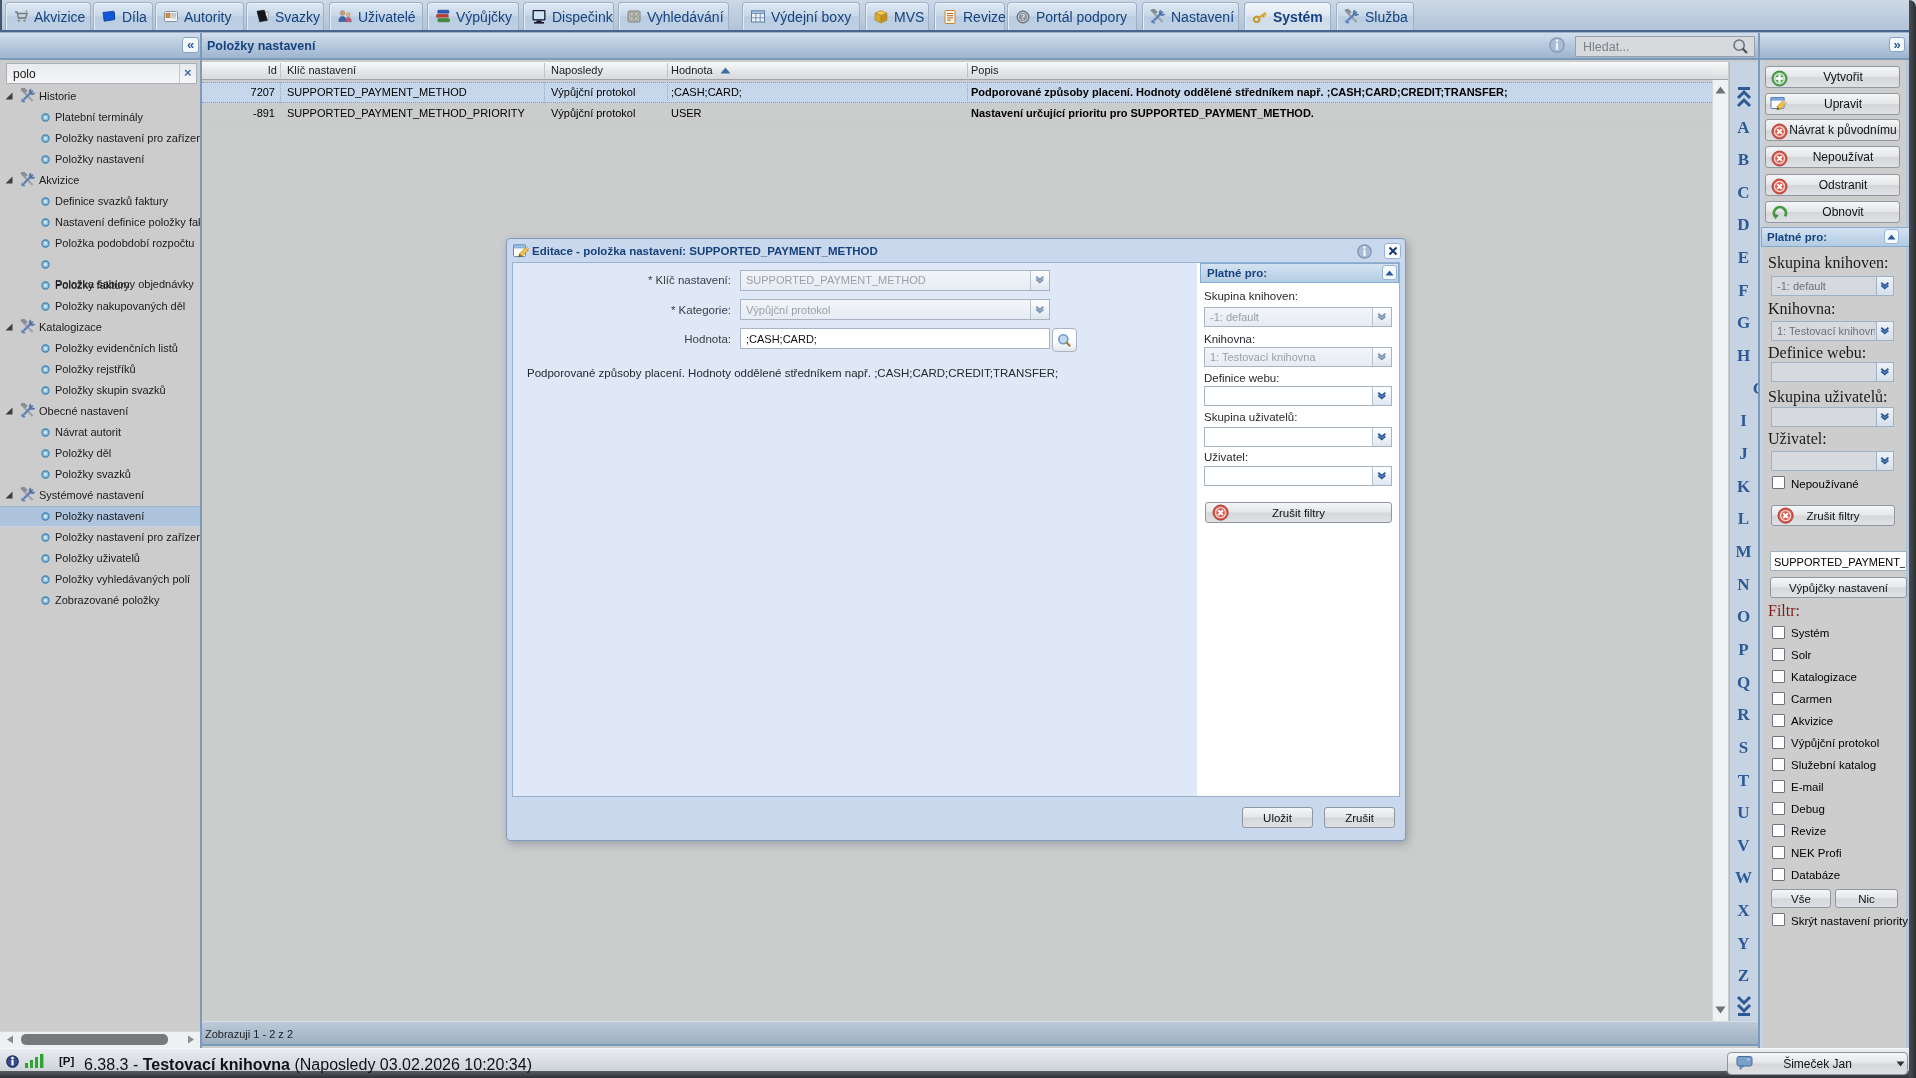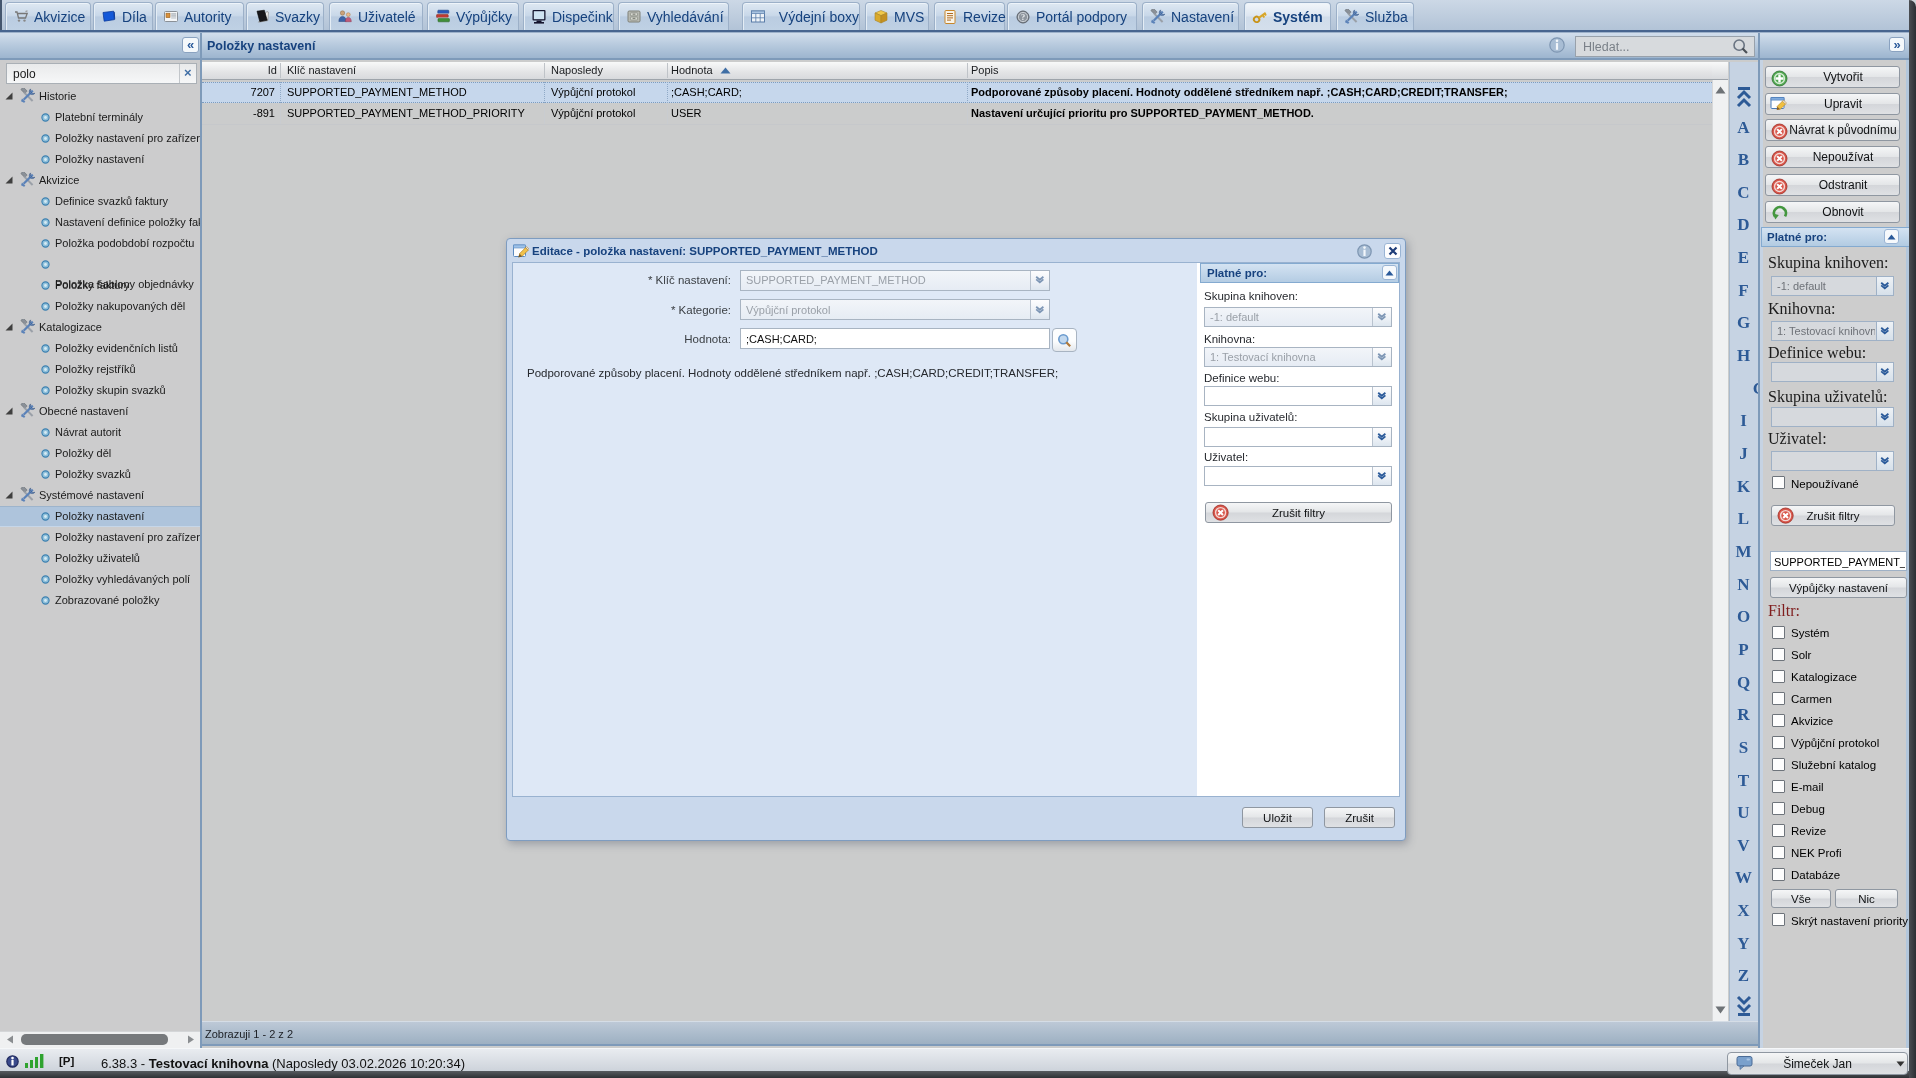--- a/index.html
+++ b/index.html
@@ -88,21 +88,21 @@
 <div class="tab" style="left:618px;width:111px;">
     <svg width="16" height="15" viewBox="0 0 16 15">
       <rect x="2" y="2" width="12" height="11" rx="1.2" fill="#b9bbb4" stroke="#7e8078"></rect>
       <rect x="4.4" y="3.8" width="7.2" height="3" rx="0.5" fill="#d8dad2" stroke="#83857d" stroke-width="0.7"></rect>
       <rect x="4.4" y="8" width="7.2" height="3" rx="0.5" fill="#d8dad2" stroke="#83857d" stroke-width="0.7"></rect>
       <rect x="6.6" y="4.6" width="2.8" height="1.2" fill="#83857d"></rect>
       <rect x="6.6" y="8.8" width="2.8" height="1.2" fill="#83857d"></rect>
     </svg>
     <span>Vyhledávání</span>
   </div>
-<div class="tab" style="left:742px;width:118px;justify-content:space-between;">
+<div class="tab" style="left:742px;width:118px;">
     <svg width="16" height="15" viewBox="0 0 16 15">
       <rect x="1.5" y="2" width="13" height="11" fill="#eef3f8" stroke="#5a7ca8"></rect>
       <rect x="1.5" y="2" width="13" height="2.6" fill="#aac4e0" stroke="#5a7ca8" stroke-width="0.7"></rect>
       <path d="M5.8 4.6 V13 M10.2 4.6 V13 M1.5 8.8 H14.5" stroke="#5a7ca8" stroke-width="0.8" fill="none"></path>
     </svg>
     <span>Výdejní boxy</span>
   </div>
 <div class="tab" style="left:865px;width:64px;">
     <svg width="16" height="15" viewBox="0 0 16 15">
       <path d="M8 1.5 L14 4 L8 6.6 L2 4 Z" fill="#f0c84a" stroke="#a8852a" stroke-width="0.6"></path>
@@ -608,21 +608,21 @@
     <rect x="5.4" y="4.94" width="2.2" height="5.46" fill="#ffffff"></rect>
     <circle cx="6.5" cy="3.12" r="1.3" fill="#ffffff"></circle>
   </svg>
 <svg class="abs" style="left:25px;top:1054px;" width="20" height="14" viewBox="0 0 20 14">
     <rect x="0" y="9" width="3" height="5" fill="#2fa32f"></rect>
     <rect x="5" y="6" width="3" height="8" fill="#2fa32f"></rect>
     <rect x="10" y="3" width="3" height="11" fill="#2fa32f"></rect>
     <rect x="15" y="0" width="3.4" height="14" fill="#2fa32f"></rect>
   </svg>
 <div class="abs" style="left:59px;top:1055px;font-size:11.5px;color:#111;font-weight:bold;">[P]</div>
-<div class="abs" style="left:101px;top:1056px;font-size:13px;color:#111;">6.38.3 - <b>Testovací knihovna</b> (Naposledy 03.02.2026 10:20:34)</div>
+<div class="abs" style="left:84px;top:1056px;font-size:16px;color:#111;">6.38.3 - <b>Testovací knihovna</b> (Naposledy 03.02.2026 10:20:34)</div>
 <div class="btn" style="left:1727px;top:1052px;width:181px;height:23px;border-radius:4px;font-size:12px;">Šimeček Jan</div>
 <svg class="abs" style="left:1736px;top:1055px;" width="17" height="15" viewBox="0 0 17 15">
     <rect x="1" y="1.5" width="15" height="9.5" rx="2" fill="#7aa0cc" stroke="#4a6b96"></rect>
     <path d="M4 11 L4 14.5 L8 11 Z" fill="#7aa0cc" stroke="#4a6b96" stroke-width="0.7"></path>
     <rect x="10.5" y="3.5" width="3.5" height="2" rx="1" fill="#a8c4e4"></rect>
   </svg>
 <svg class="abs" style="left:1896px;top:1061px;" width="9" height="6" viewBox="0 0 9 6">
     <path d="M0.5 0.5 H8.5 L4.5 5.5 Z" fill="#333"></path>
   </svg>
 <div class="abs" style="left:1909px;top:0;width:7px;height:12px;background:#cfd3d8;"></div>

